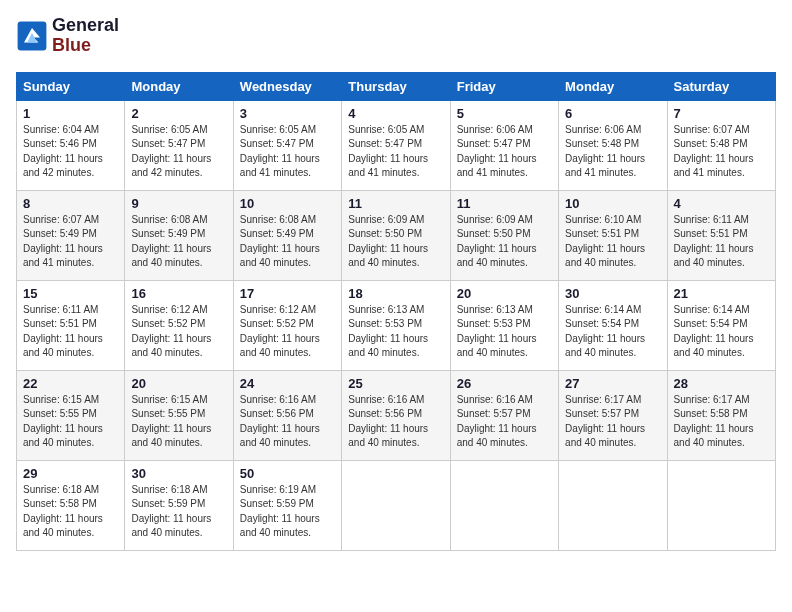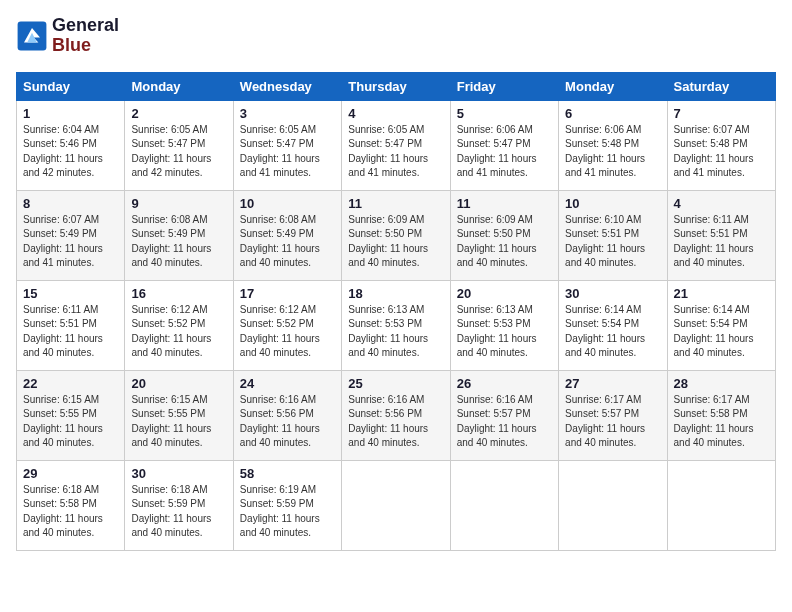--- a/index.html
+++ b/index.html
@@ -244,21 +244,21 @@
       <tr>
         <td>
           <span class="day-number">29</span>
 <div class="day-detail">Sunrise: 6:18 AM<br>Sunset: 5:58 PM<br>Daylight: 11 hours and 40 minutes.</div>
         </td>
         <td>
           <span class="day-number">30</span>
 <div class="day-detail">Sunrise: 6:18 AM<br>Sunset: 5:59 PM<br>Daylight: 11 hours and 40 minutes.</div>
         </td>
         <td>
-          <span class="day-number">58</span>
+          <span class="day-number">50</span>
 <div class="day-detail">Sunrise: 6:19 AM<br>Sunset: 5:59 PM<br>Daylight: 11 hours and 40 minutes.</div>
         </td>
         <td class="empty-cell"></td>
         <td class="empty-cell"></td>
         <td class="empty-cell"></td>
         <td class="empty-cell"></td>
       </tr>
     </tbody>
 </table>
 

